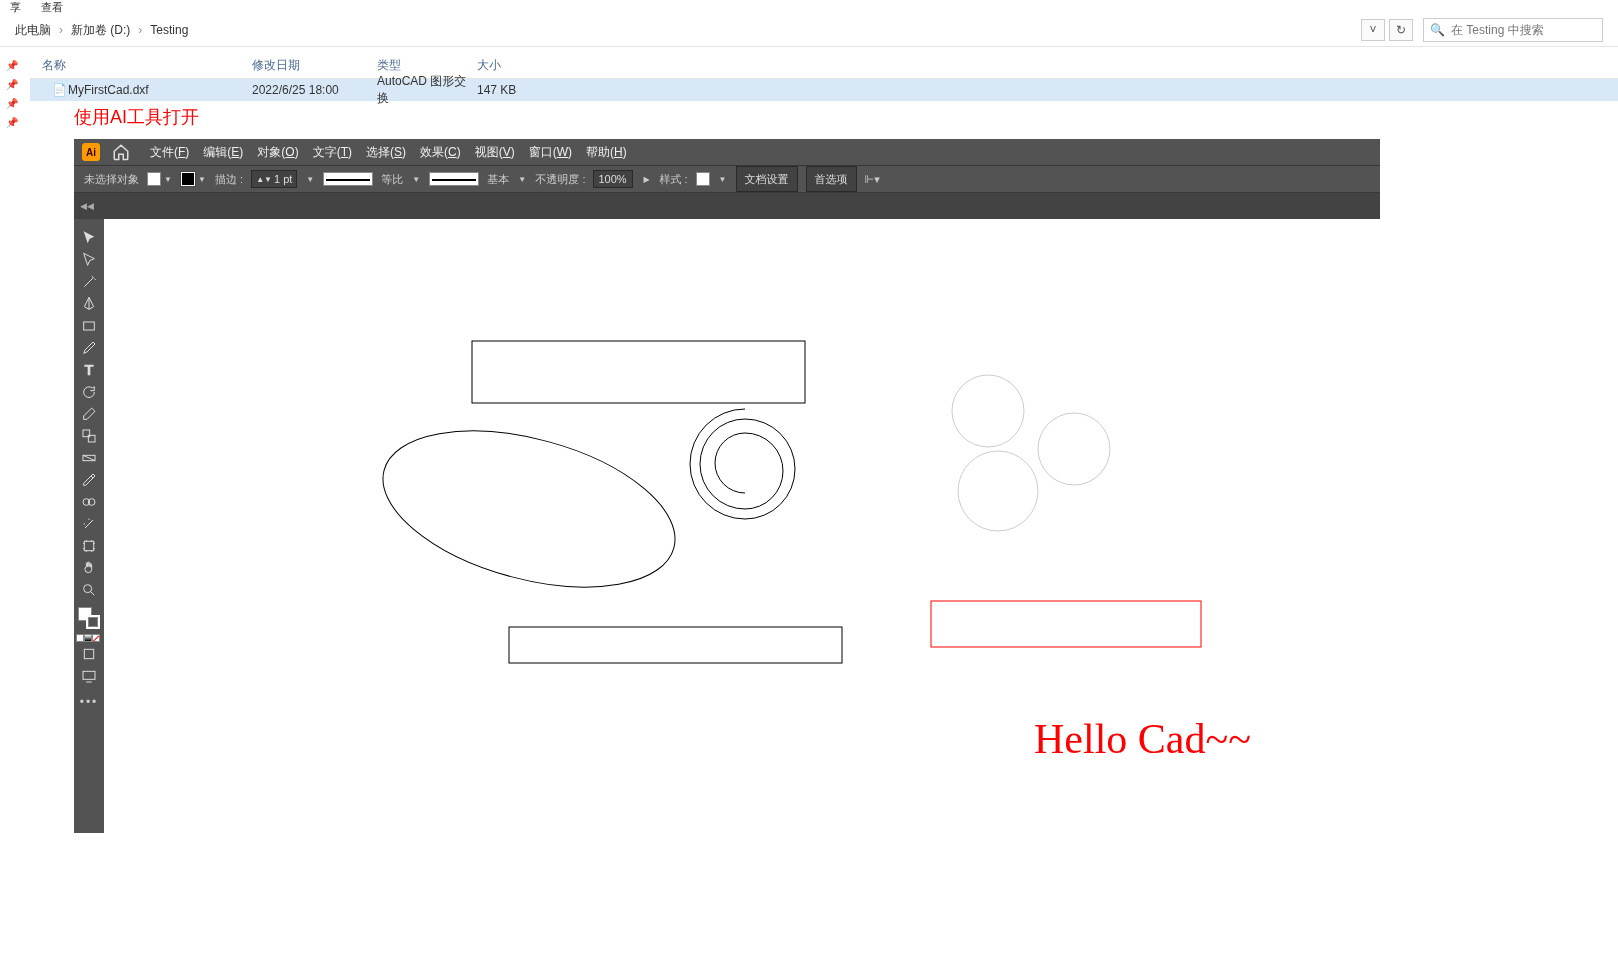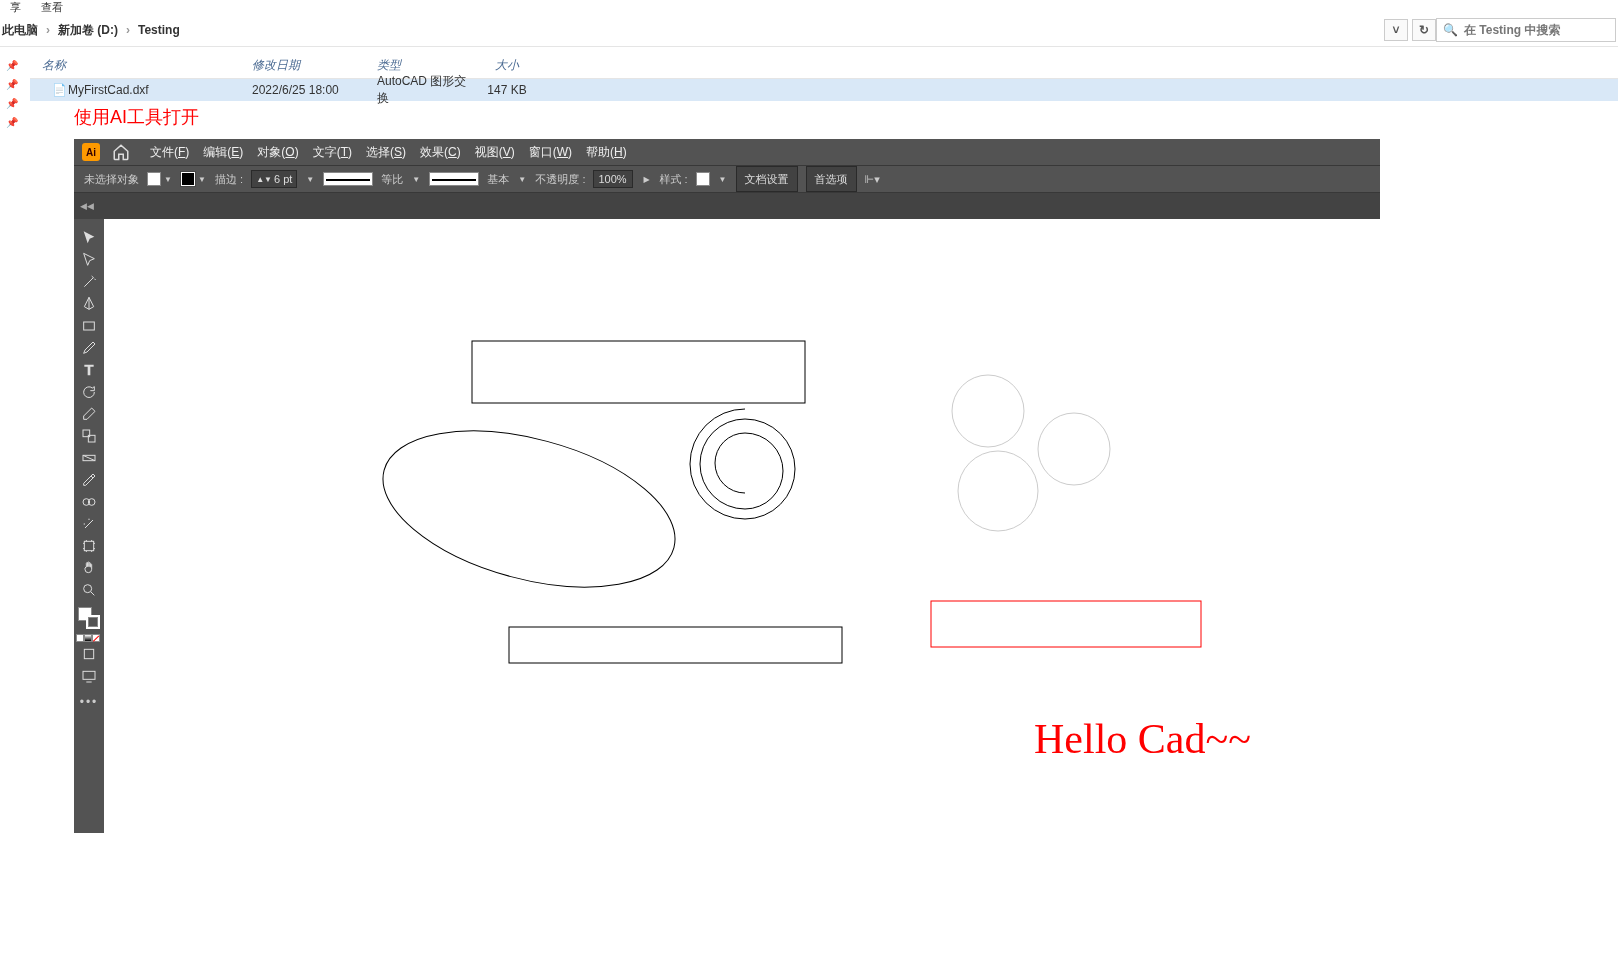--- a/index.html
+++ b/index.html
@@ -1,33 +1,33 @@
 <!DOCTYPE html>
 <html><head>
   <meta charset="utf-8">
   <style>
     * { margin: 0; padding: 0; box-sizing: border-box; font-family: "Microsoft YaHei", "Segoe UI", sans-serif; }
     body { background: #fff; font-size: 12px; overflow: hidden; }
     
     
     .explorer { position: relative; }
     .explorer-top-tabs { display: flex; gap: 20px; padding: 0 10px; font-size: 11px; color: #333; height: 14px; }
-    .breadcrumb-row { display: flex; align-items: center; padding: 4px 2px; border-bottom: 1px solid #e5e5e5; font-weight: bold; }
+    .breadcrumb-row { display: flex; align-items: center; padding: 4px 15px; gap: 10px; border-bottom: 1px solid #e5e5e5; }
     .breadcrumb { display: flex; align-items: center; gap: 8px; flex: 1; font-size: 12px; color: #333; }
     .breadcrumb .sep { color: #999; }
     .bc-controls { display: flex; gap: 4px; align-items: center; }
     .bc-btn { width: 24px; height: 22px; border: 1px solid #ccc; background: #fafafa; display: flex; align-items: center; justify-content: center; color: #555; }
     .search-box { width: 180px; height: 24px; border: 1px solid #ccc; display: flex; align-items: center; padding: 0 6px; gap: 6px; color: #777; }
     
     .file-list { margin-left: 30px; margin-top: 10px; margin-bottom: 4px; }
-    .file-headers { display: flex; color: #4a6a92; font-size: 12px; border-bottom: 1px solid #e5e5e5; padding-bottom: 4px; font-style: italic;}
+    .file-headers { display: flex; color: #4a6a92; font-size: 12px; border-bottom: 1px solid #e5e5e5; padding-bottom: 4px;}
     .col-name { width: 222px; padding-left: 12px; }
     .col-date { width: 125px; }
     .col-type { width: 100px; }
-    .col-size { width: 60px; text-align: center; }
+    .col-size { width: 60px; text-align: left; }
     .file-row { display: flex; align-items: center; height: 22px; font-size: 12px; color: #333; }
     .file-row.selected { background: #d9e8f7; }
     .file-icon { width: 12px; display: inline-block; margin-right: 4px; margin-left: 10px;}
     
     .pins-col { position: absolute; left: 6px; top: 60px; display: flex; flex-direction: column; gap: 8px; color: #999; font-size: 10px; }
     
     .annotation { color: #ff0000; font-size: 18px; margin-left: 74px; margin-top: 4px; }
 
     
     .ai-window { margin-left: 74px; margin-top: 10px; width: 1306px; background: #535353; position: relative; }
@@ -146,21 +146,21 @@
       <div class="cb-swatch white"></div>
         <div class="cb-drop">▼</div>
     </div>
     <div style="display:flex;align-items:center;gap:2px;">
       <div class="cb-swatch black"></div>
         <div class="cb-drop">▼</div>
     </div>
     <span>描边 :</span>
     <div class="cb-field">
         <span style="font-size:8px;">▲▼</span>
-        <span>6 pt</span>
+        <span>1 pt</span>
       </div>
     <div class="cb-drop">▼</div>
     <div style="width:50px;height:14px;background:#fff;border:1px solid #888;position:relative;">
         <div style="position:absolute;top:6px;left:2px;right:2px;height:2px;background:#000;"></div>
       </div>
     <span>等比</span>
       <div class="cb-drop">▼</div>
     <div style="width:50px;height:14px;background:#fff;border:1px solid #888;position:relative;">
         <div style="position:absolute;top:6px;left:2px;right:2px;height:2px;background:#000;"></div>
       </div>

